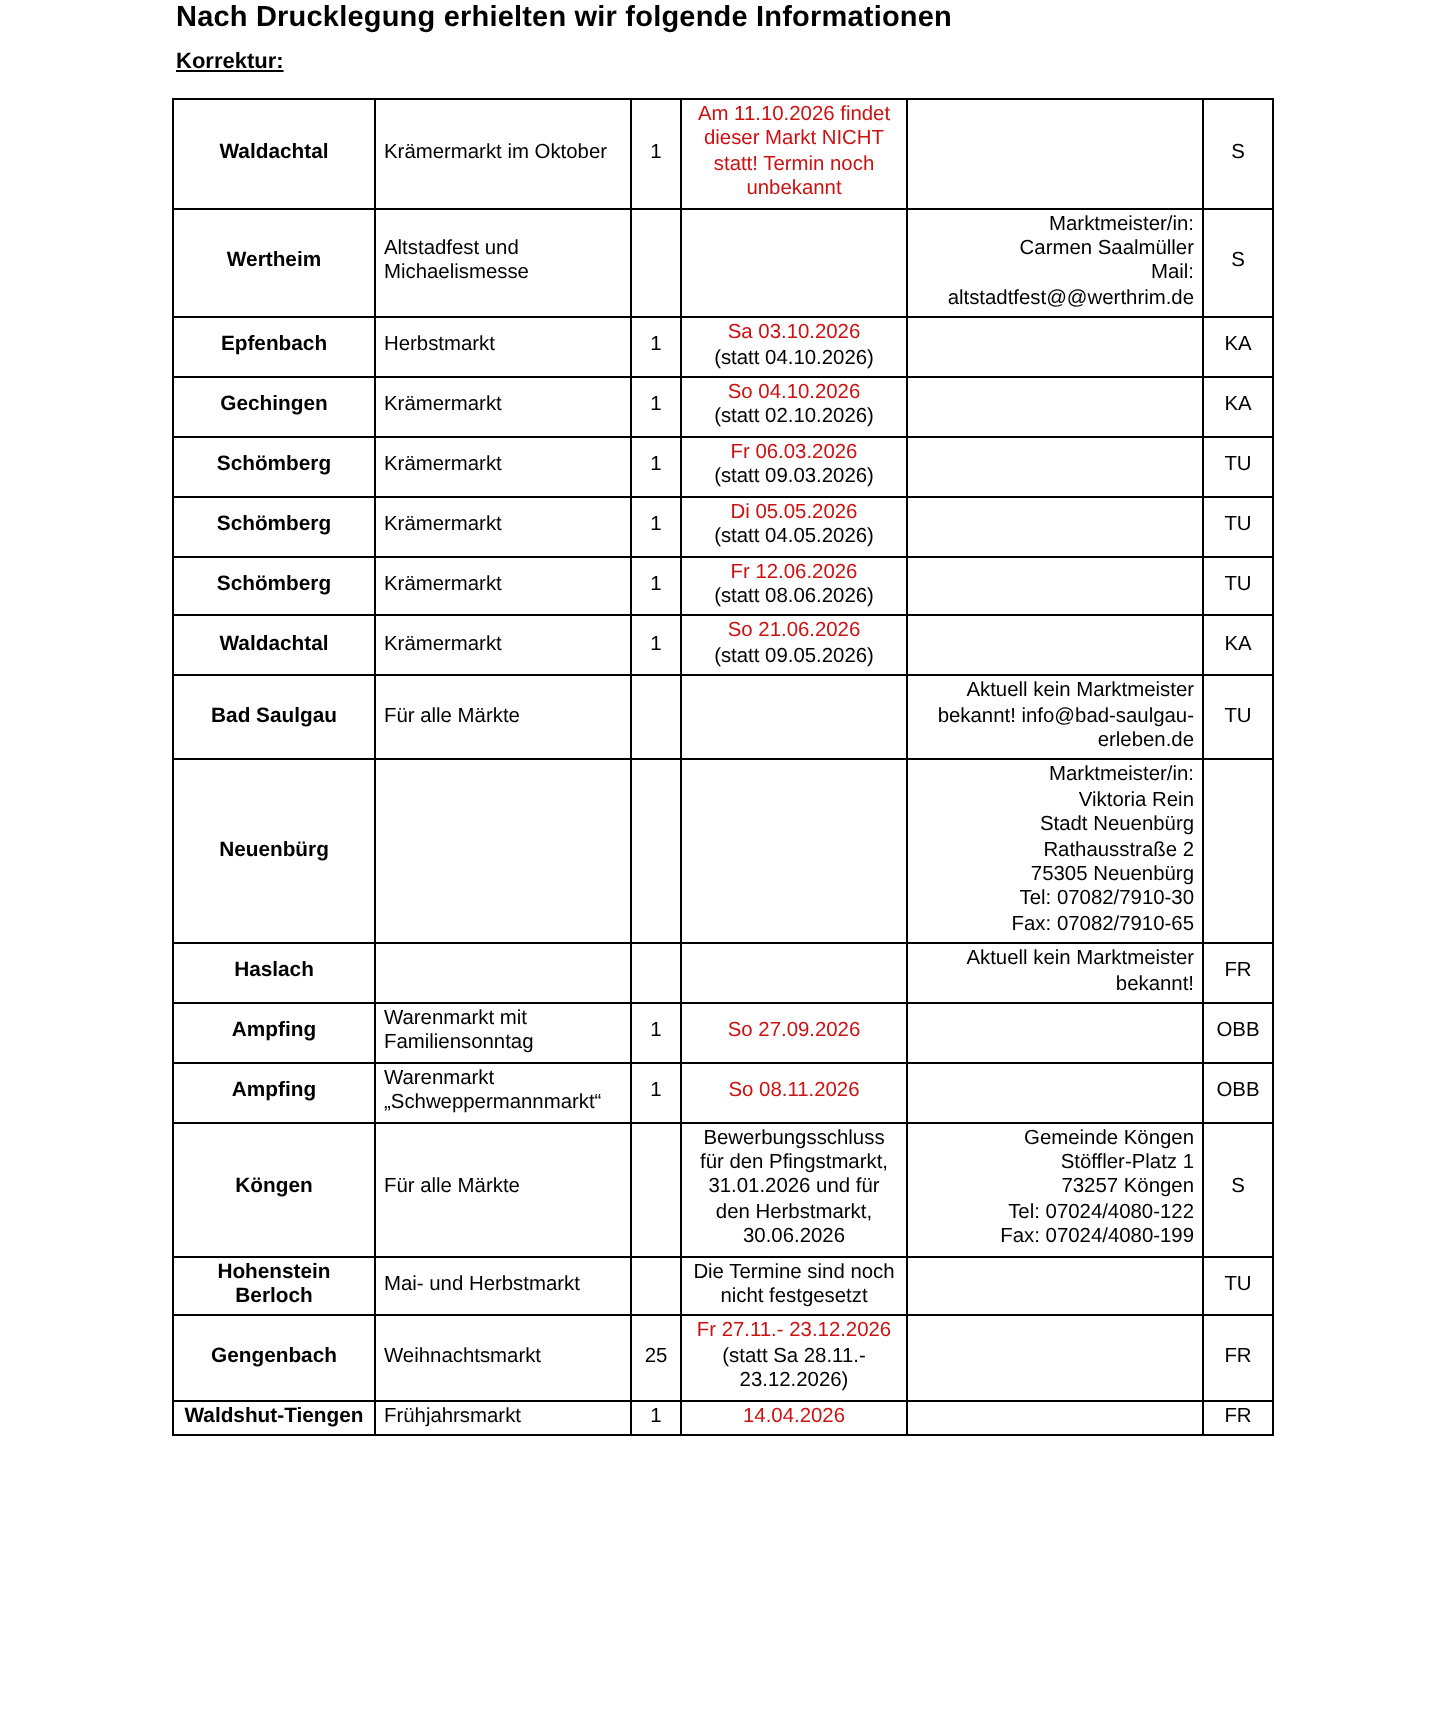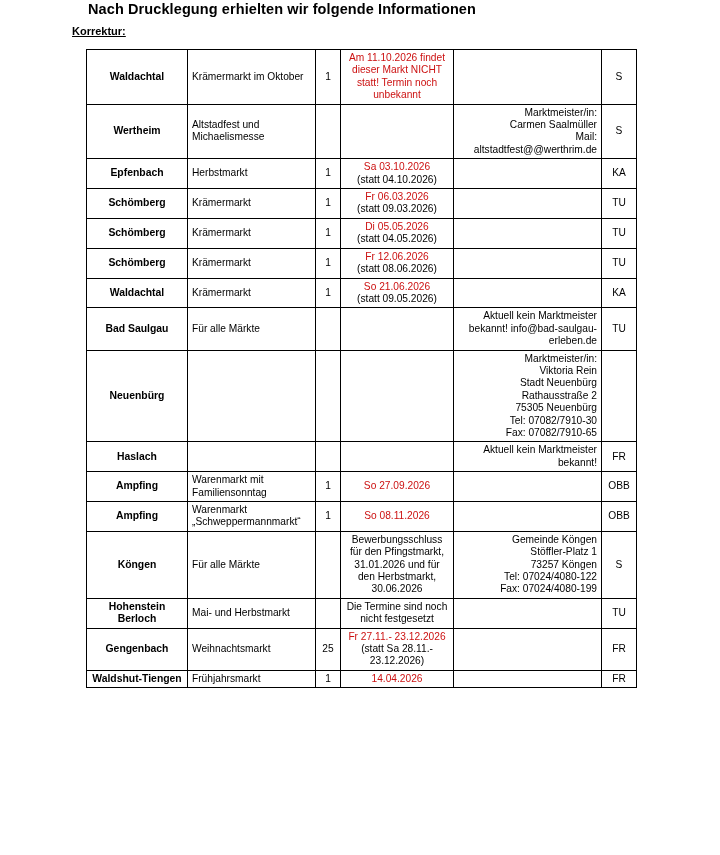--- a/index.html
+++ b/index.html
@@ -24,21 +24,21 @@
     position: absolute;
     left: 88px;
     top: 0px;
     font-size: 14.5px;
     font-weight: bold;
     letter-spacing: 0.1px;
     line-height: 19px;
   }
   .section-label {
     position: absolute;
-    left: 72px;
+    left: 88px;
     top: 24px;
     font-size: 11px;
     font-weight: bold;
     text-decoration: underline;
     line-height: 14px;
   }
   table.korrektur {
     position: absolute;
     left: 86px;
     top: 49px;
@@ -134,20 +134,28 @@
         </tr>
         <tr>
           <td class="c-ort">Epfenbach</td>
           <td class="c-markt">Herbstmarkt</td>
           <td class="c-anz">1</td>
           <td class="c-termin al-center"><span class="red">Sa 03.10.2026</span><br><span class="blk">(statt 04.10.2026)</span></td>
           <td class="c-info nowrapcell"></td>
           <td class="c-reg">KA</td>
         </tr>
         <tr>
+          <td class="c-ort">Gechingen</td>
+          <td class="c-markt">Krämermarkt</td>
+          <td class="c-anz">1</td>
+          <td class="c-termin al-center"><span class="red">So 04.10.2026</span><br><span class="blk">(statt 02.10.2026)</span></td>
+          <td class="c-info nowrapcell"></td>
+          <td class="c-reg">KA</td>
+        </tr>
+        <tr>
           <td class="c-ort">Schömberg</td>
           <td class="c-markt">Krämermarkt</td>
           <td class="c-anz">1</td>
           <td class="c-termin al-center"><span class="red">Fr 06.03.2026</span><br><span class="blk">(statt 09.03.2026)</span></td>
           <td class="c-info nowrapcell"></td>
           <td class="c-reg">TU</td>
         </tr>
         <tr>
           <td class="c-ort">Schömberg</td>
           <td class="c-markt">Krämermarkt</td>

